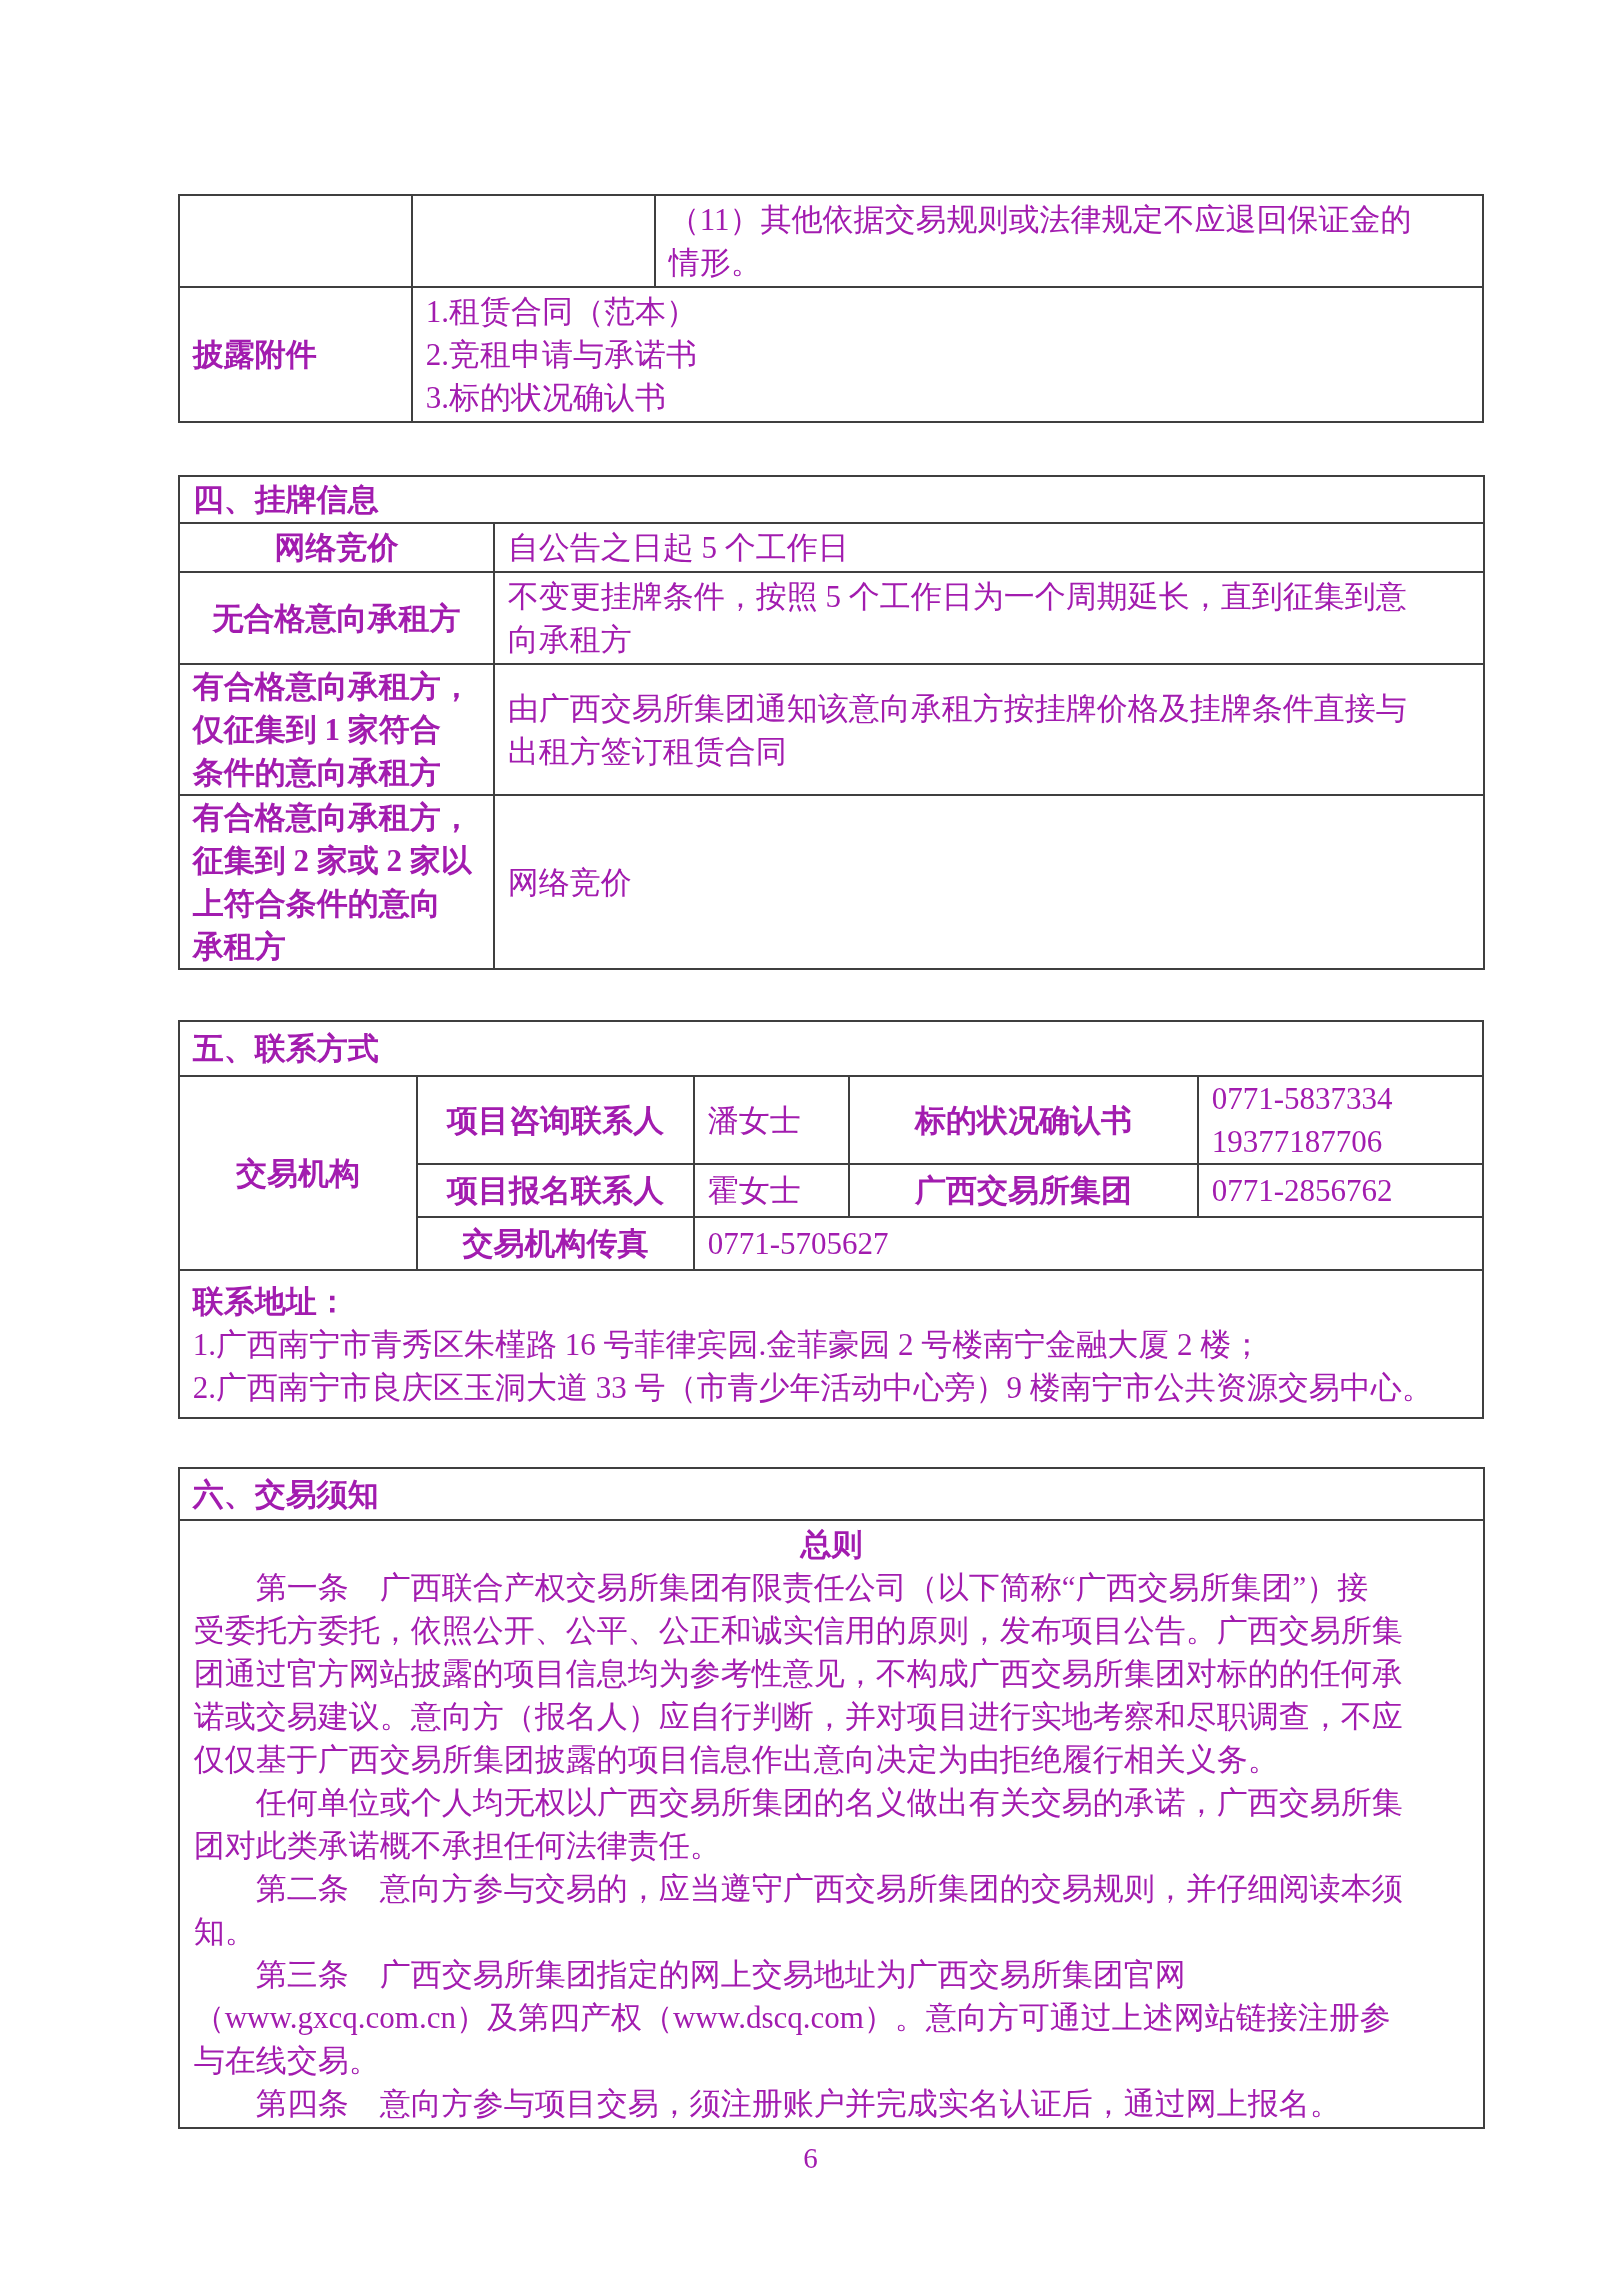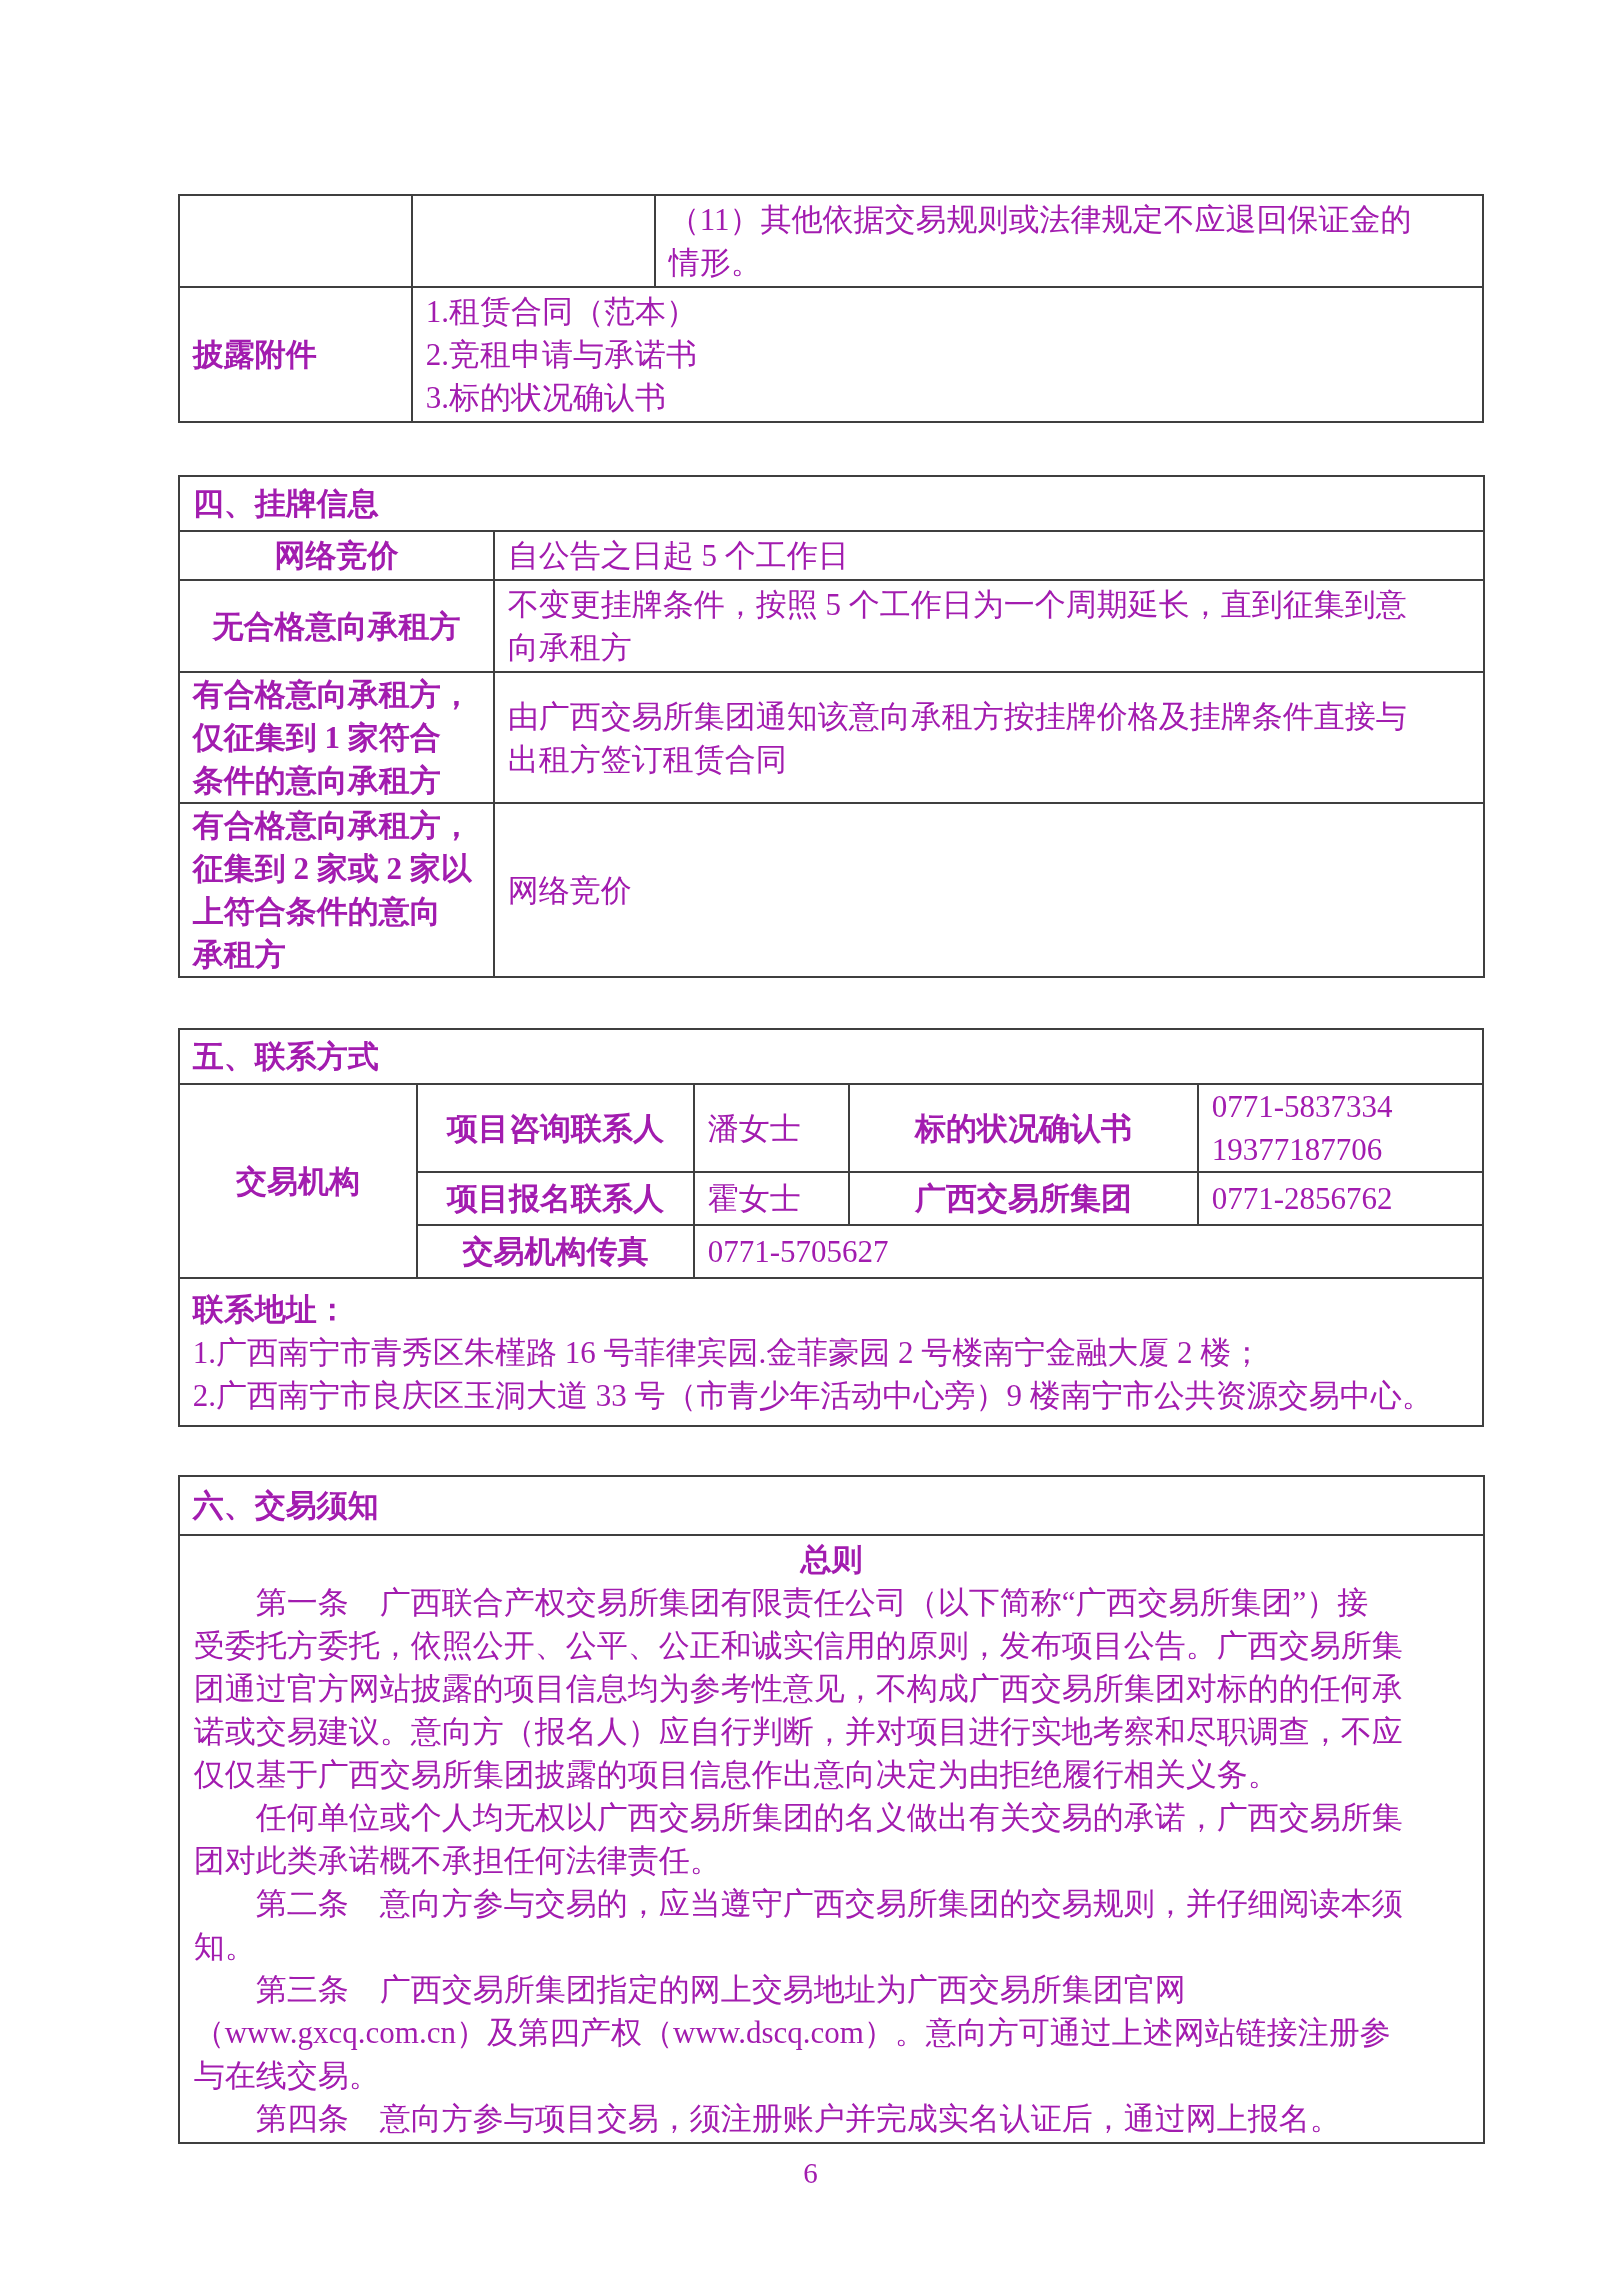--- a/index.html
+++ b/index.html
@@ -24,22 +24,22 @@
     vertical-align:middle;
     overflow:hidden;
   }
   .bold{font-weight:bold;}
   .ml{white-space:pre-line;}
   .ctr{text-align:center;}
   .lpad{padding-left:12.7px !important;padding-right:9.8px !important;}
   .ttl{font-weight:bold;padding-left:12.7px !important;}
   .vtop{vertical-align:top !important;}
   
-  .h48{height:55px}.h50{height:49px}.h54{height:53px}.h56{height:55px}
-  .h60{height:59px}.h88{height:86px}.h94{height:92px}.h132{height:129px}
+  .h48{height:47px}.h50{height:49px}.h54{height:53px}.h56{height:55px}
+  .h60{height:52px}.h88{height:86px}.h94{height:92px}.h132{height:129px}
   .h138{height:135px}.h151{height:148px}.h176{height:173px}.h612{height:600px}
   .gap53{margin-top:52px}.gap51{margin-top:50px}.gap49{margin-top:48px}.top198{margin-top:194px}
   .pageno{
     margin-top:7.8px;
     text-align:center;
     font-size:29px;
     line-height:43px;
   }
   .notice-body{padding:2px 13.7px !important;}
   .notice-heading{text-align:center;font-weight:bold;}

